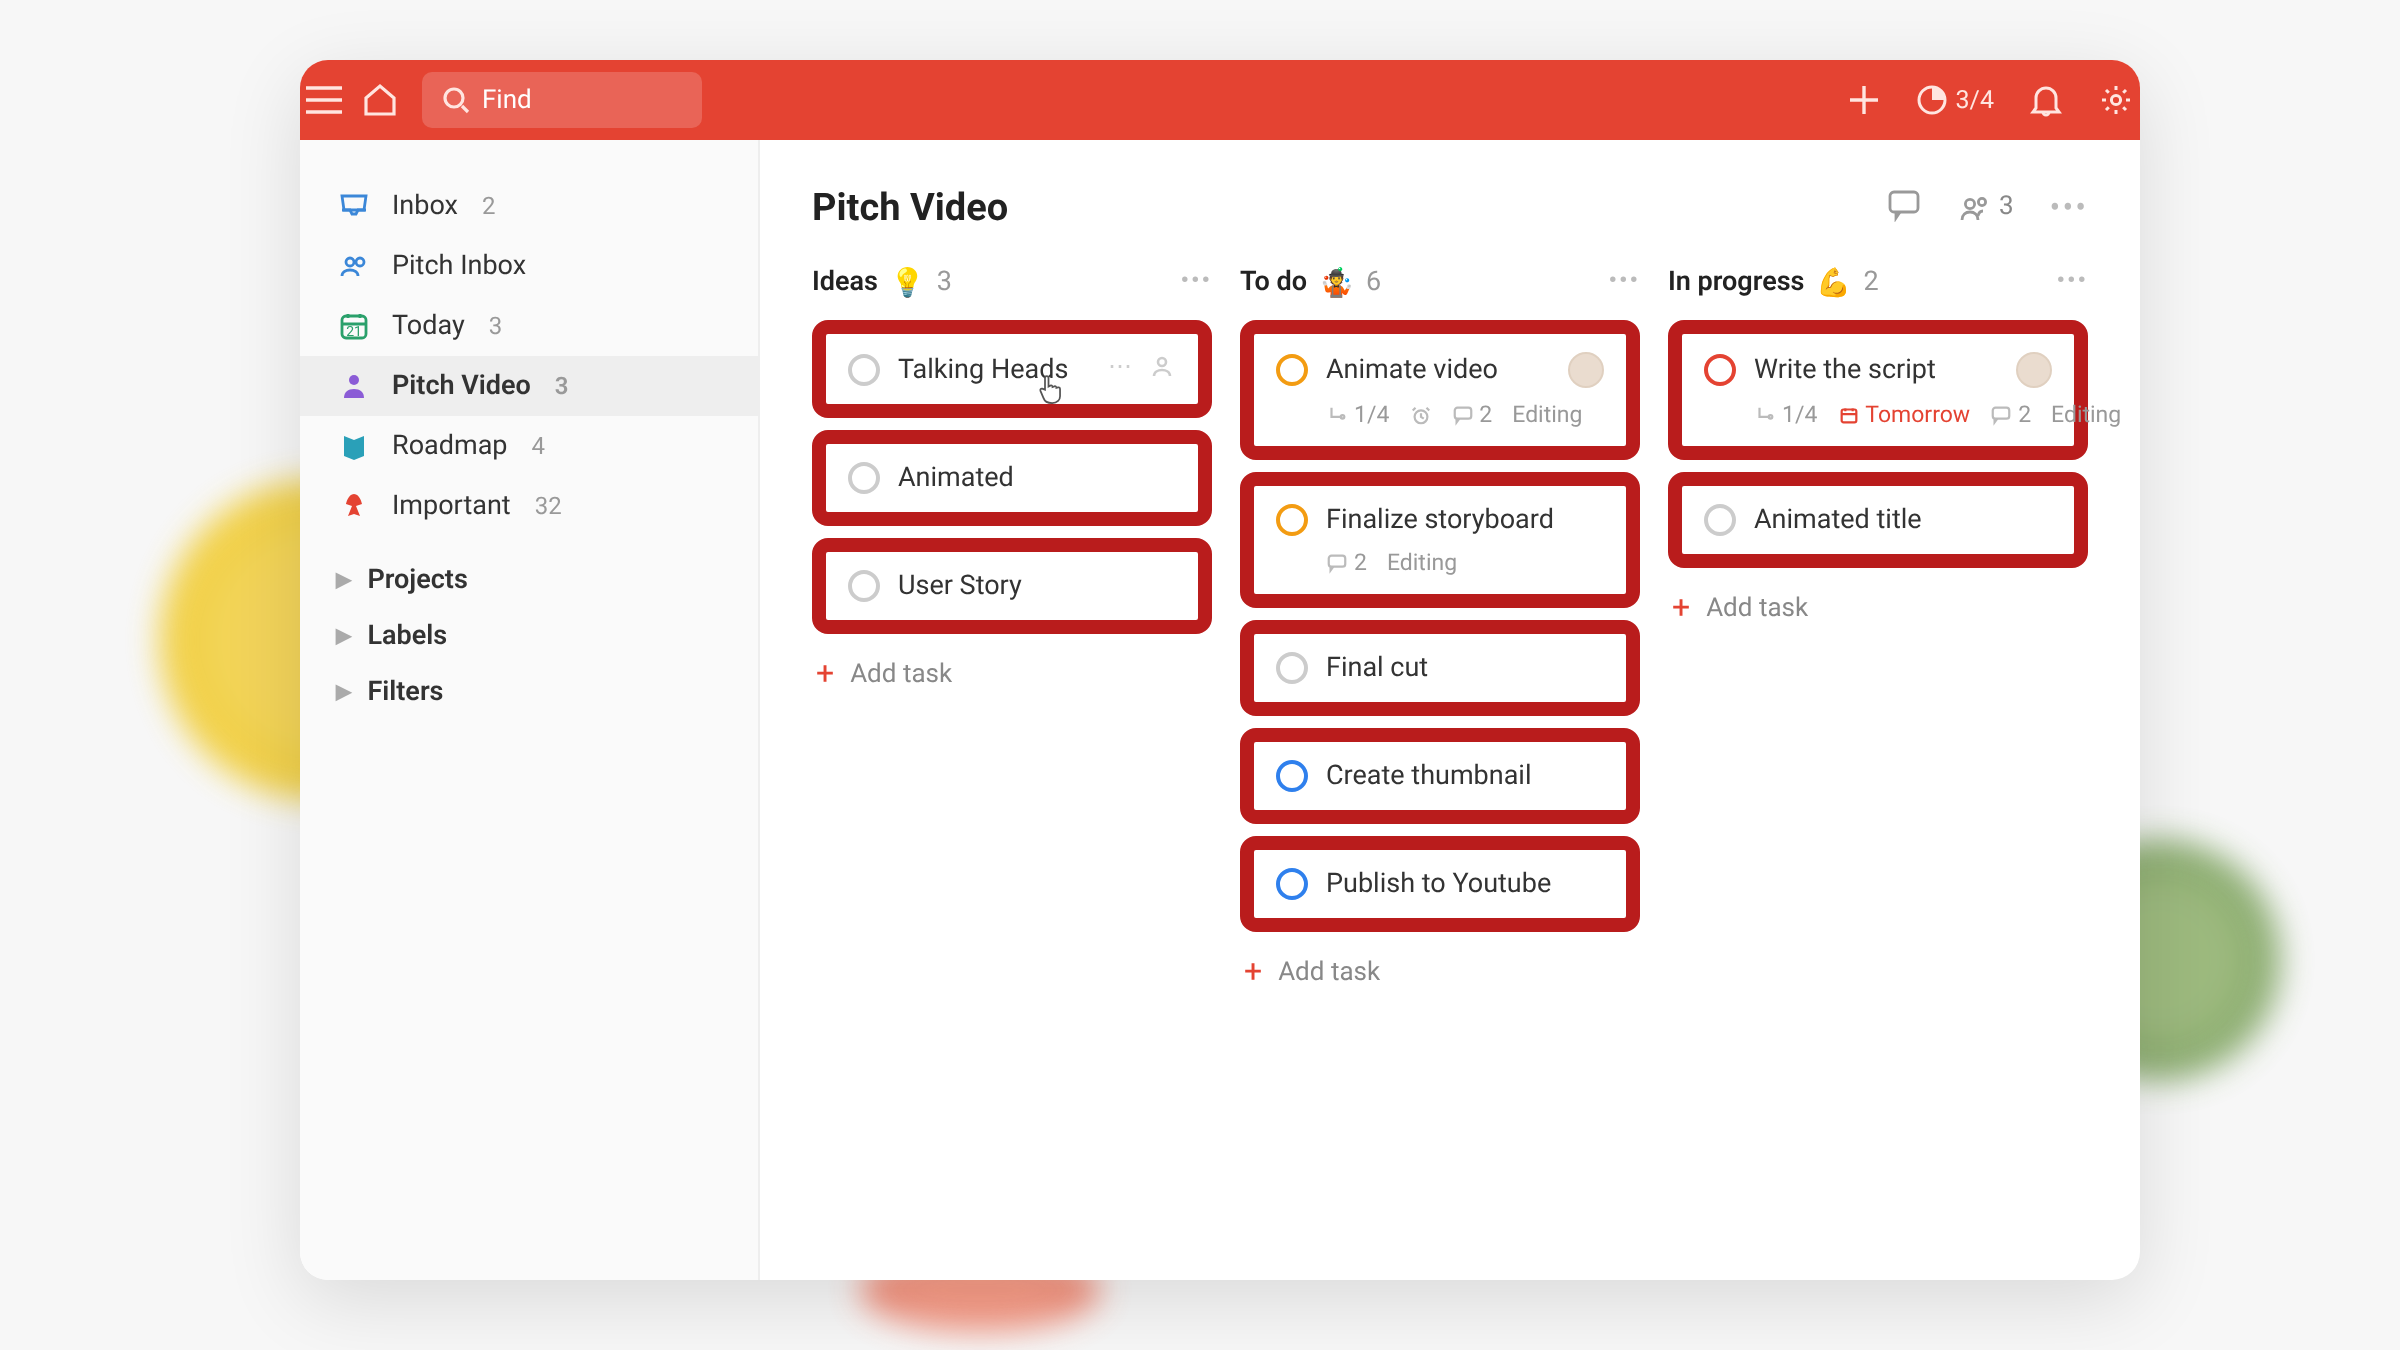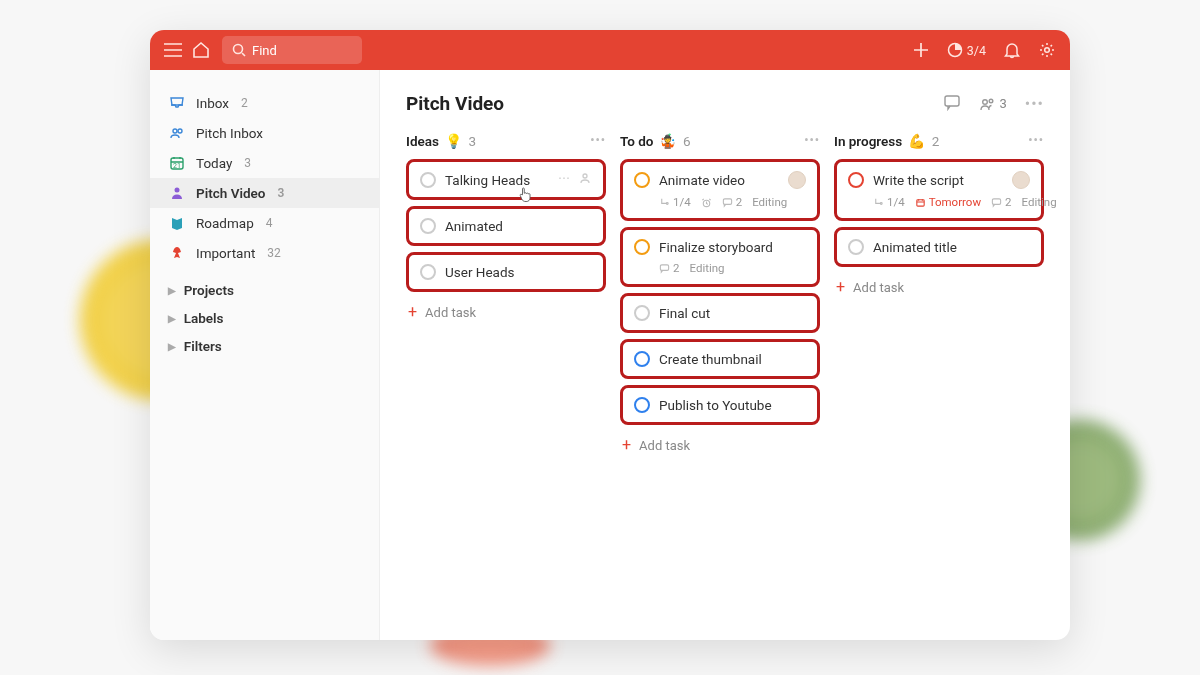--- a/index.html
+++ b/index.html
@@ -26,21 +26,21 @@
     overflow:hidden;
     display:flex;
     flex-direction:column;
   }
   
   .topbar {
     height:40px;
     background:#e44332;
     display:flex;
     align-items:center;
-    padding:0 14px;
+    padding:0 3px;
     color:#ffe5e0;
     gap:10px;
   }
   .topbar .search {
     margin-left:2px;
     background: rgba(255,255,255,.18);
     border-radius:5px;
     height:28px;
     display:flex; align-items:center;
     padding:0 10px;
@@ -89,21 +89,21 @@
   .col { width:210px; }
   .col-head {
     display:flex; align-items:flex-start; gap:6px;
     font-size:13.5px; color:#222; font-weight:600;
     margin-bottom:10px;
   }
   .col-head .emoji { font-size:14px; }
   .col-head .cnt { color:#999; font-weight:400; }
   .col-head .more { margin-left:auto; color:#bbb; cursor:pointer; letter-spacing:1px; font-size:12px;}
   .card {
-    border:3px solid #b91c1c;
+    border:7px solid #b91c1c;
     border-radius:8px;
     background:#fff;
     padding:9px 11px;
     margin-bottom:6px;
     font-size:13.5px;
     color:#333;
     display:flex; flex-direction:column; gap:6px;
   }
   .card-row { display:flex; align-items:center; gap:9px; }
   .ring {
@@ -314,21 +314,21 @@
             </div>
             <div class="card">
               <div class="card-row">
                 <span class="ring "></span>
                 <span class="title">Animated</span>
               </div>
             </div>
             <div class="card">
               <div class="card-row">
                 <span class="ring "></span>
-                <span class="title">User Heads</span>
+                <span class="title">User Story</span>
               </div>
             </div>
             <div class="add-task">
               <span class="plus">+</span>
               <span class="lbl">Add task</span>
             </div>
           </div>
           <div class="col">
             <div class="col-head">
               <span>To do</span>

